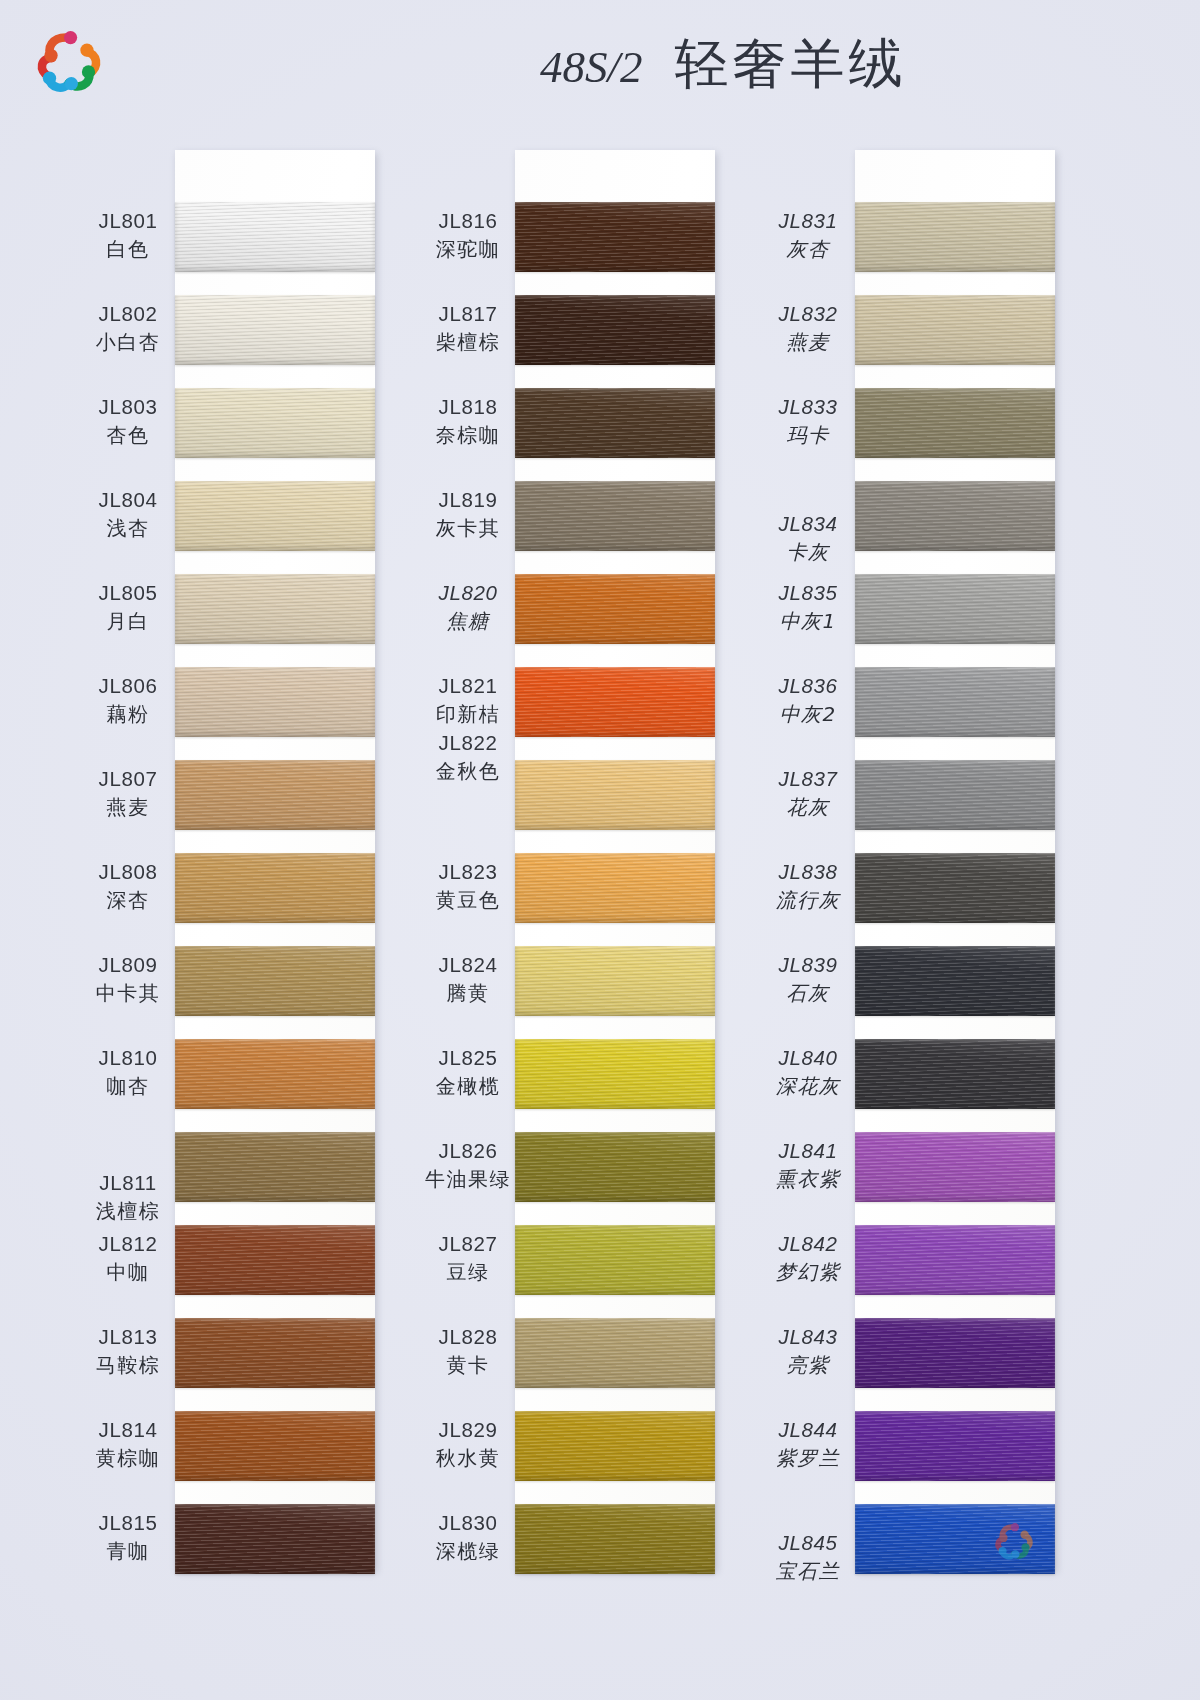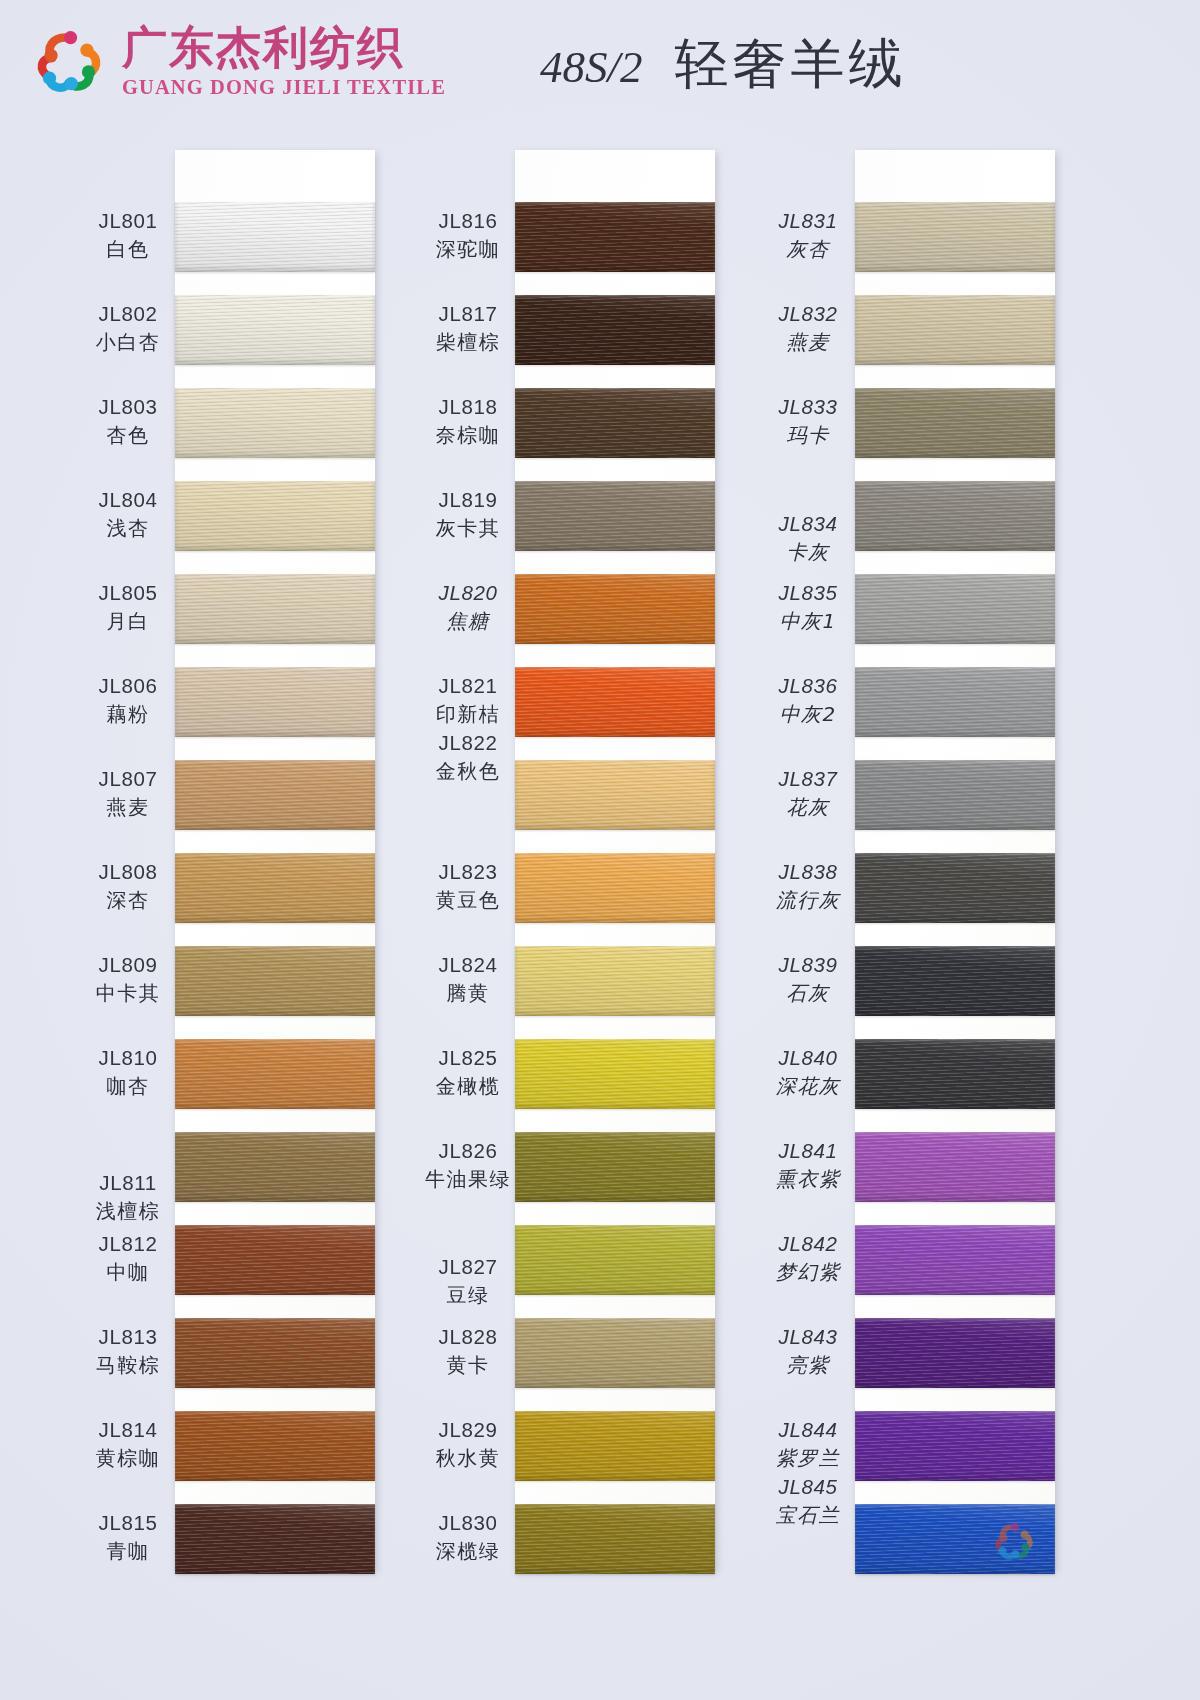--- a/index.html
+++ b/index.html
@@ -218,24 +218,20 @@
             <path d="M76 66 C 90 58, 86 40, 72 38" stroke="#ef7f1f"></path>
           </g>
           <circle cx="52" cy="20" r="8.5" fill="#d6346f"></circle>
           <circle cx="27" cy="43" r="8.5" fill="#e0562a"></circle>
           <circle cx="25" cy="72" r="8.5" fill="#24a6dd"></circle>
           <circle cx="53" cy="79" r="8.5" fill="#2aa9e0"></circle>
           <circle cx="75" cy="64" r="8.5" fill="#17a04c"></circle>
           <circle cx="73" cy="36" r="8.5" fill="#ef7f1f"></circle>
         </svg>
       </div>
-      <div id="brand-text">
-        <div id="brand-cn">广东杰利纺织</div>
-        <div id="brand-en">GUANG DONG JIELI TEXTILE</div>
-      </div>
     </div>
 
     <div id="title">
       <span class="count">48S/2</span><span class="cn">轻奢羊绒</span>
     </div>
 
   </div>
 
   <div class="column" id="col-0">
     <div class="card"></div>
@@ -387,21 +383,21 @@
           <span class="name">腾黄</span>
         </div>
         <div class="lbl" style="top: 895px;">
           <span class="code">JL825</span>
           <span class="name">金橄榄</span>
         </div>
         <div class="lbl" style="top: 988px;">
           <span class="code">JL826</span>
           <span class="name">牛油果绿</span>
         </div>
-        <div class="lbl" style="top: 1081px; margin-top: 23px;">
+        <div class="lbl" style="top: 1081px;">
           <span class="code">JL827</span>
           <span class="name">豆绿</span>
         </div>
         <div class="lbl" style="top: 1174px;">
           <span class="code">JL828</span>
           <span class="name">黄卡</span>
         </div>
         <div class="lbl" style="top: 1267px;">
           <span class="code">JL829</span>
           <span class="name">秋水黄</span>
@@ -509,21 +505,21 @@
           <span class="name">梦幻紫</span>
         </div>
         <div class="lbl" style="top: 1174px;">
           <span class="code">JL843</span>
           <span class="name">亮紫</span>
         </div>
         <div class="lbl" style="top: 1267px;">
           <span class="code">JL844</span>
           <span class="name">紫罗兰</span>
         </div>
-        <div class="lbl" style="top: 1324px;">
+        <div class="lbl" style="top: 1380px;">
           <span class="code">JL845</span>
           <span class="name">宝石兰</span>
         </div>
       </div>
   <div class="swatch-row" style="top: 52px;">
         <div class="swatch" title="JL831 灰杏" style="background-color: rgb(205, 196, 168);"></div>
       </div>
       <div class="swatch-row" style="top: 145px;">
         <div class="swatch" title="JL832 燕麦" style="background-color: rgb(210, 198, 167);"></div>
       </div>

